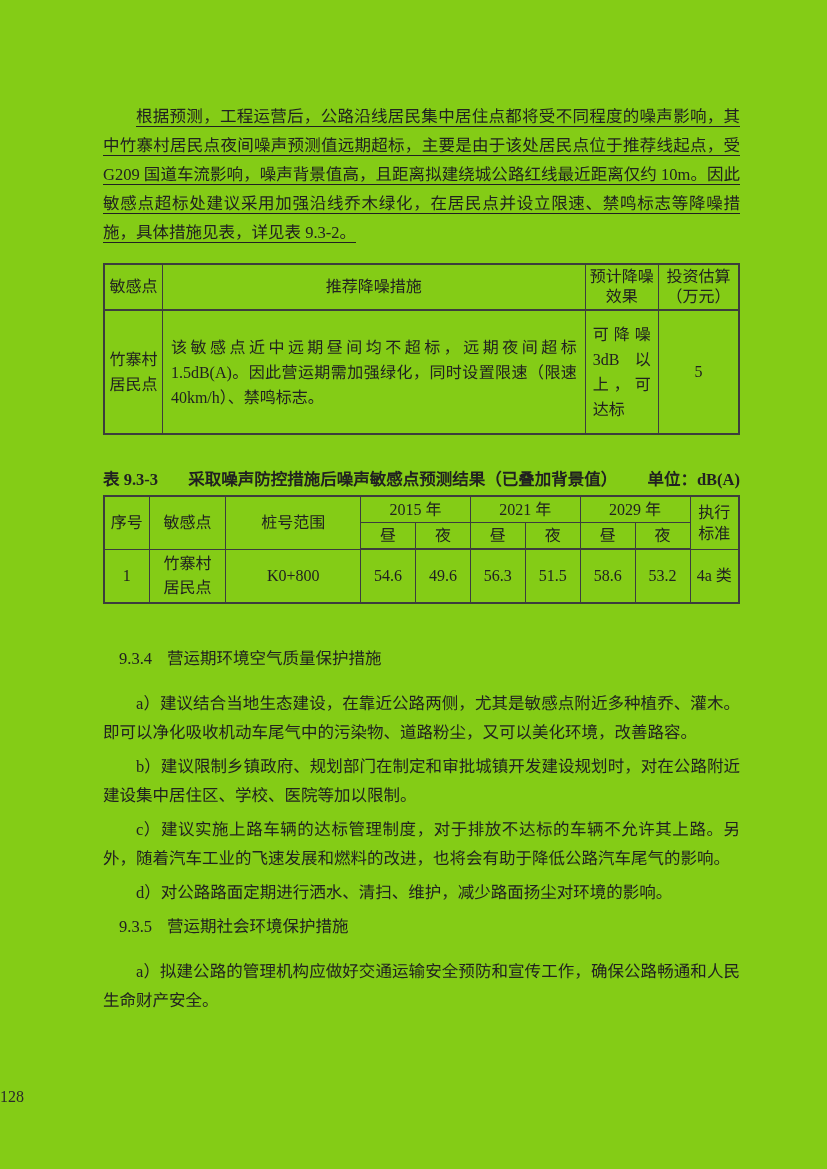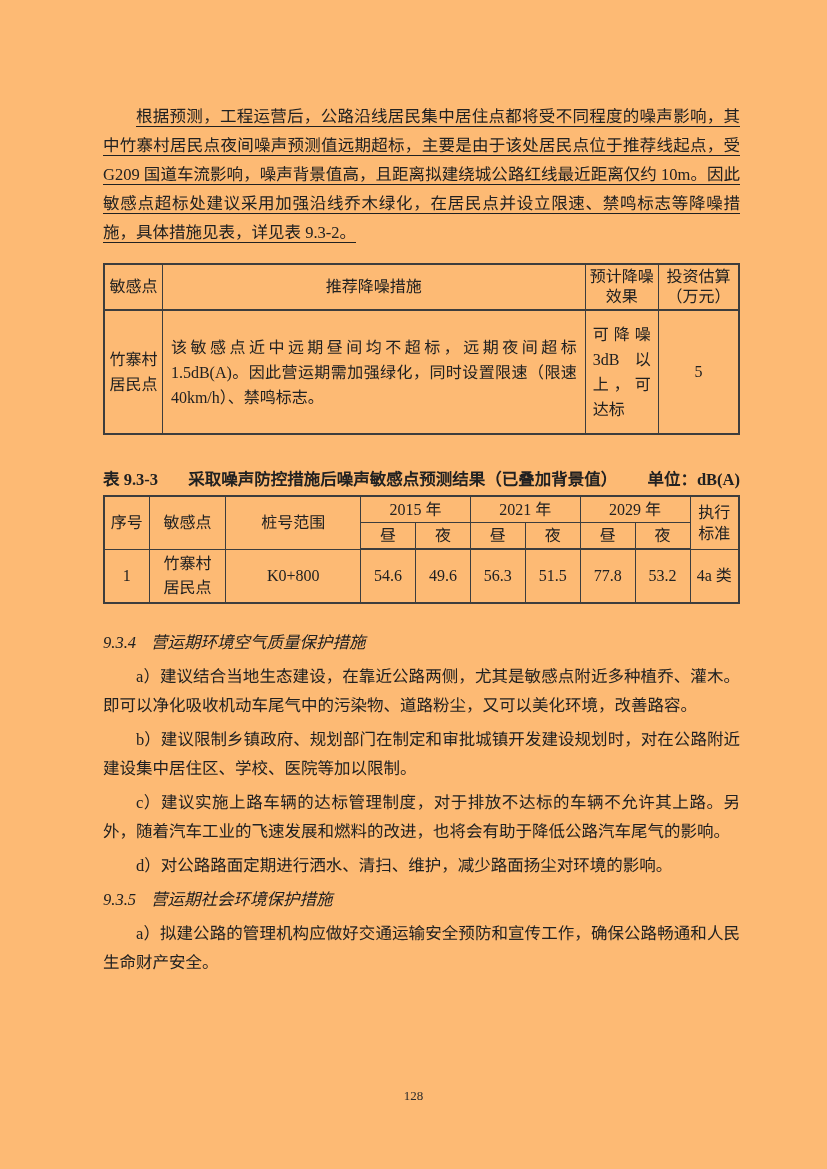--- a/index.html
+++ b/index.html
@@ -2,33 +2,33 @@
 <html lang="zh-CN"><head>
 <meta charset="utf-8">
 <style>
   * { box-sizing: border-box; }
   html, body { margin: 0; padding: 0; background: #ffffff; }
   body {
     width: 827px; height: 1169px; overflow: hidden;
     font-family: "Liberation Serif", "DejaVu Serif", serif;
     color: #212121;
   }
-  .page { position: relative; width: 827px; height: 1169px; background: #fdba74; }
+  .page { position: relative; width: 827px; height: 1169px; background: #84cc16; }
   .content { position: absolute; left: 103px; top: 97px; width: 637px; }
 
   .para {
     font-size: 16.5px; line-height: 29px; text-align: justify;
     text-indent: 2em; margin: 5px 0 0 0;
   }
   .underlined {
     text-decoration: underline;
     text-decoration-thickness: 1px;
     text-underline-offset: 4px;
   }
-  .heading { font-size: 16.5px; line-height: 29px; margin: 0; font-style: italic; }
+  .heading { font-size: 16.5px; line-height: 29px; margin: 16px; }
   .heading .hnum { margin-right: 15px; }
 
   .table-caption {
     display: flex; align-items: baseline;
     font-weight: bold; font-size: 16.5px; line-height: 24px;
   }
   .table-caption .cap-label { white-space: nowrap; }
   .table-caption .cap-title { flex: 1; text-align: center; }
   .table-caption .cap-unit { white-space: nowrap; }
 
@@ -62,21 +62,21 @@
   .t933 .row-dn th { height: 26px; }
   .t933 tbody td { height: 48px; line-height: 24px; }
 
   .spacer-after-p1 { height: 12px; }
   .spacer-after-t1 { height: 24px; }
   .spacer-after-p2 { height: 9px; }
   .spacer-after-t2 { height: 24px; }
 
   .footer {
     position: absolute; top: 1088px; left: 0; width: 827px;
-    text-align: center; font-size: 13px; color: #2a2a2a;
+    font-size: 16px; color: #2a2a2a;
   }
 </style>
 </head>
 <body>
 
 <div class="page">
   <div class="content">
 
     <p class="para underlined">根据预测，工程运营后，公路沿线居民集中居住点都将受不同程度的噪声影响，其中竹寨村居民点夜间噪声预测值远期超标，主要是由于该处居民点位于推荐线起点，受 G209 国道车流影响，噪声背景值高，且距离拟建绕城公路红线最近距离仅约 10m。因此敏感点超标处建议采用加强沿线乔木绿化，在居民点并设立限速、禁鸣标志等降噪措施，具体措施见表，详见表 9.3-2。</p>
 
@@ -158,21 +158,21 @@
       <tbody>
         <tr>
           <td>1</td>
           <td class="pre">竹寨村
 居民点</td>
           <td>K0+800</td>
           <td>54.6</td>
           <td>49.6</td>
           <td>56.3</td>
           <td>51.5</td>
-          <td>77.8</td>
+          <td>58.6</td>
           <td>53.2</td>
           <td>4a 类</td>
         </tr>
       </tbody>
     </table>
 
     <div class="spacer-after-t2"></div>
 
     <p class="heading"><span class="hnum">9.3.4</span><span>营运期环境空气质量保护措施</span></p>
 

